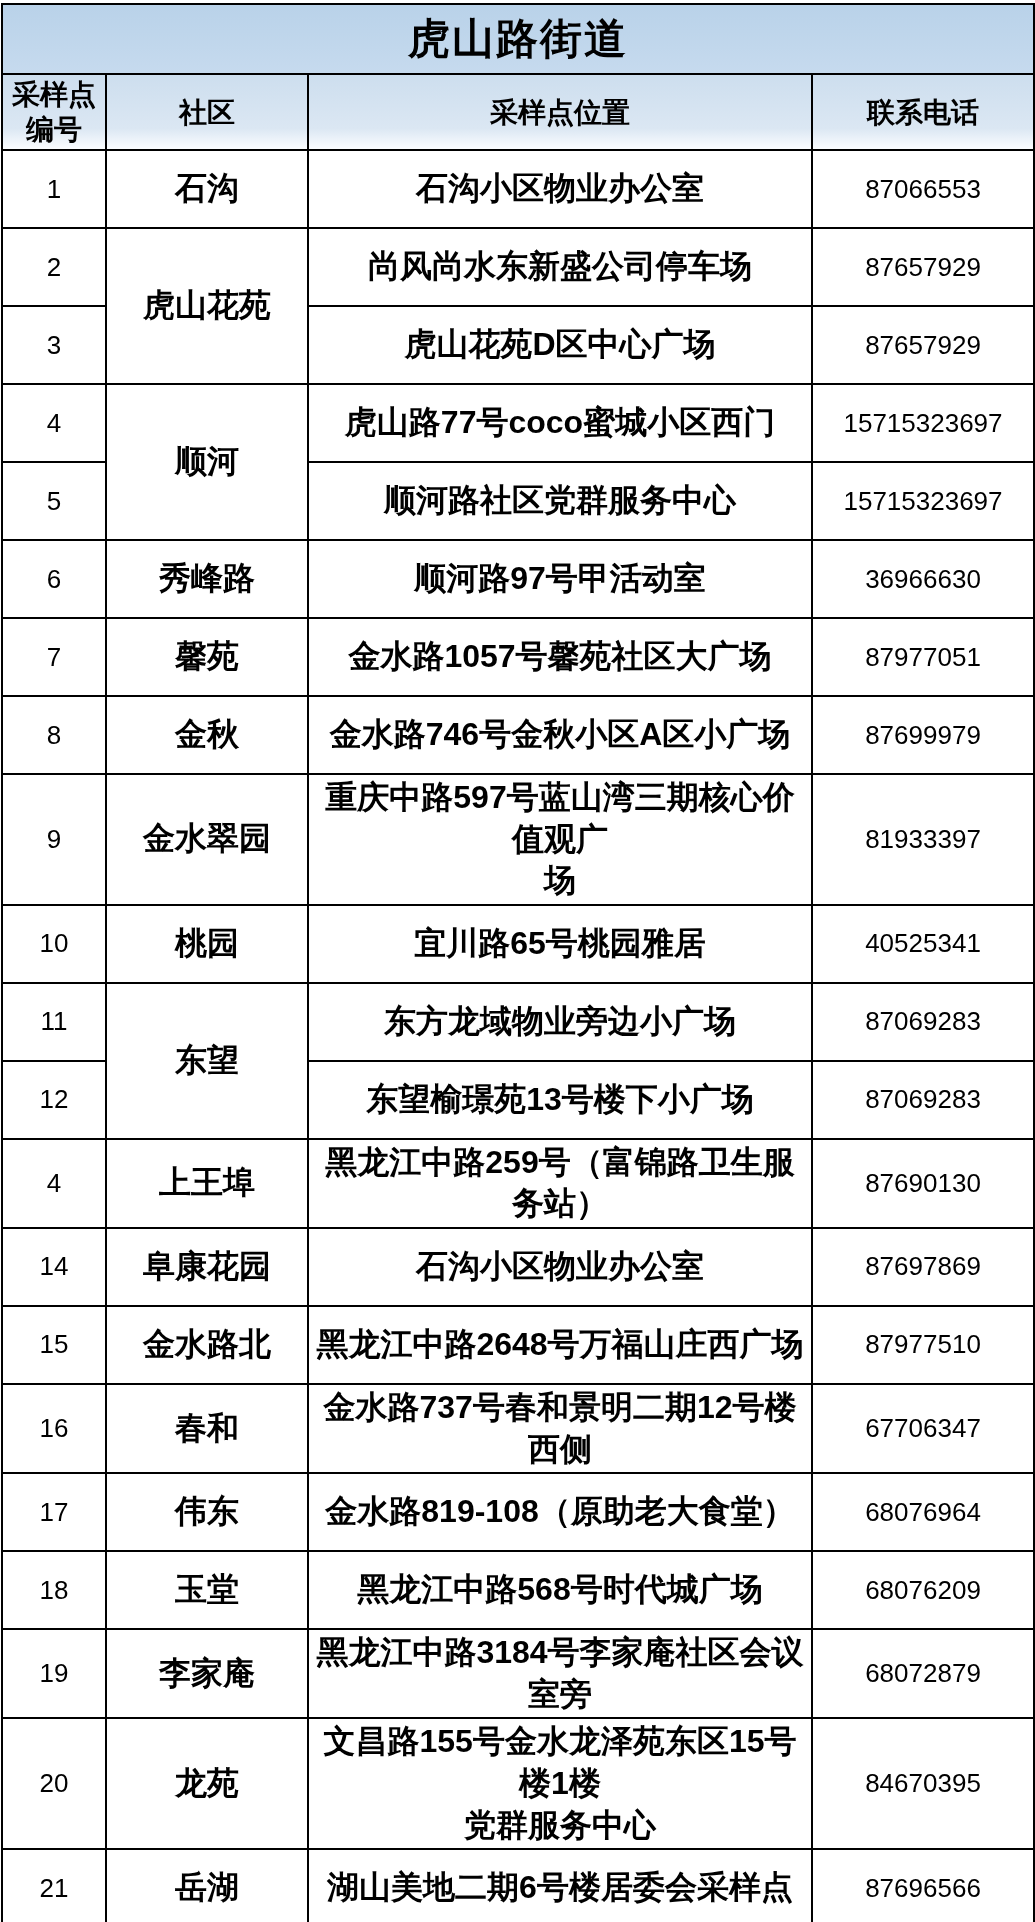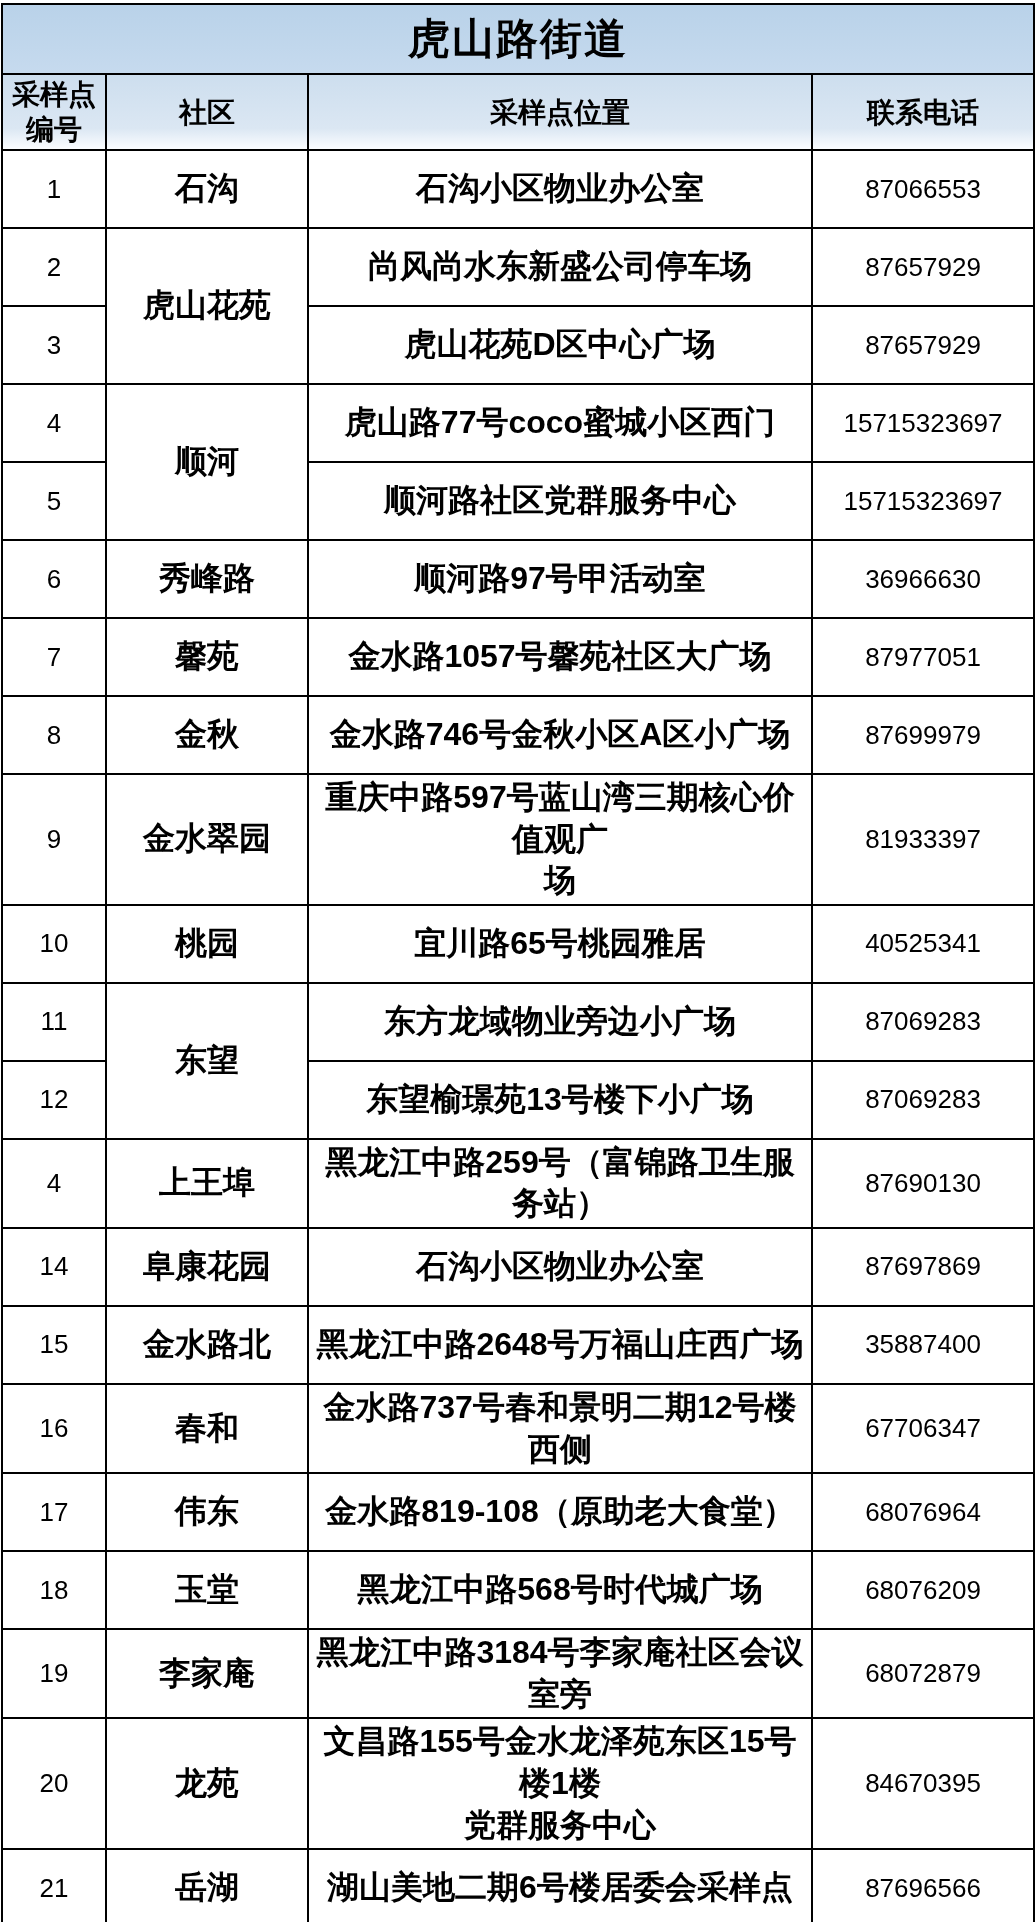--- a/index.html
+++ b/index.html
@@ -160,21 +160,21 @@
         <tr>
           <td class="num">14</td>
           <td class="cjk">阜康花园</td>
           <td class="cjk loc">石沟小区物业办公室</td>
           <td class="num">87697869</td>
         </tr>
         <tr>
           <td class="num">15</td>
           <td class="cjk">金水路北</td>
           <td class="cjk loc">黑龙江中路2648号万福山庄西广场</td>
-          <td class="num">35887400</td>
+          <td class="num">87977510</td>
         </tr>
         <tr>
           <td class="num">16</td>
           <td class="cjk">春和</td>
           <td class="cjk loc">金水路737号春和景明二期12号楼西侧</td>
           <td class="num">67706347</td>
         </tr>
         <tr>
           <td class="num">17</td>
           <td class="cjk">伟东</td>

